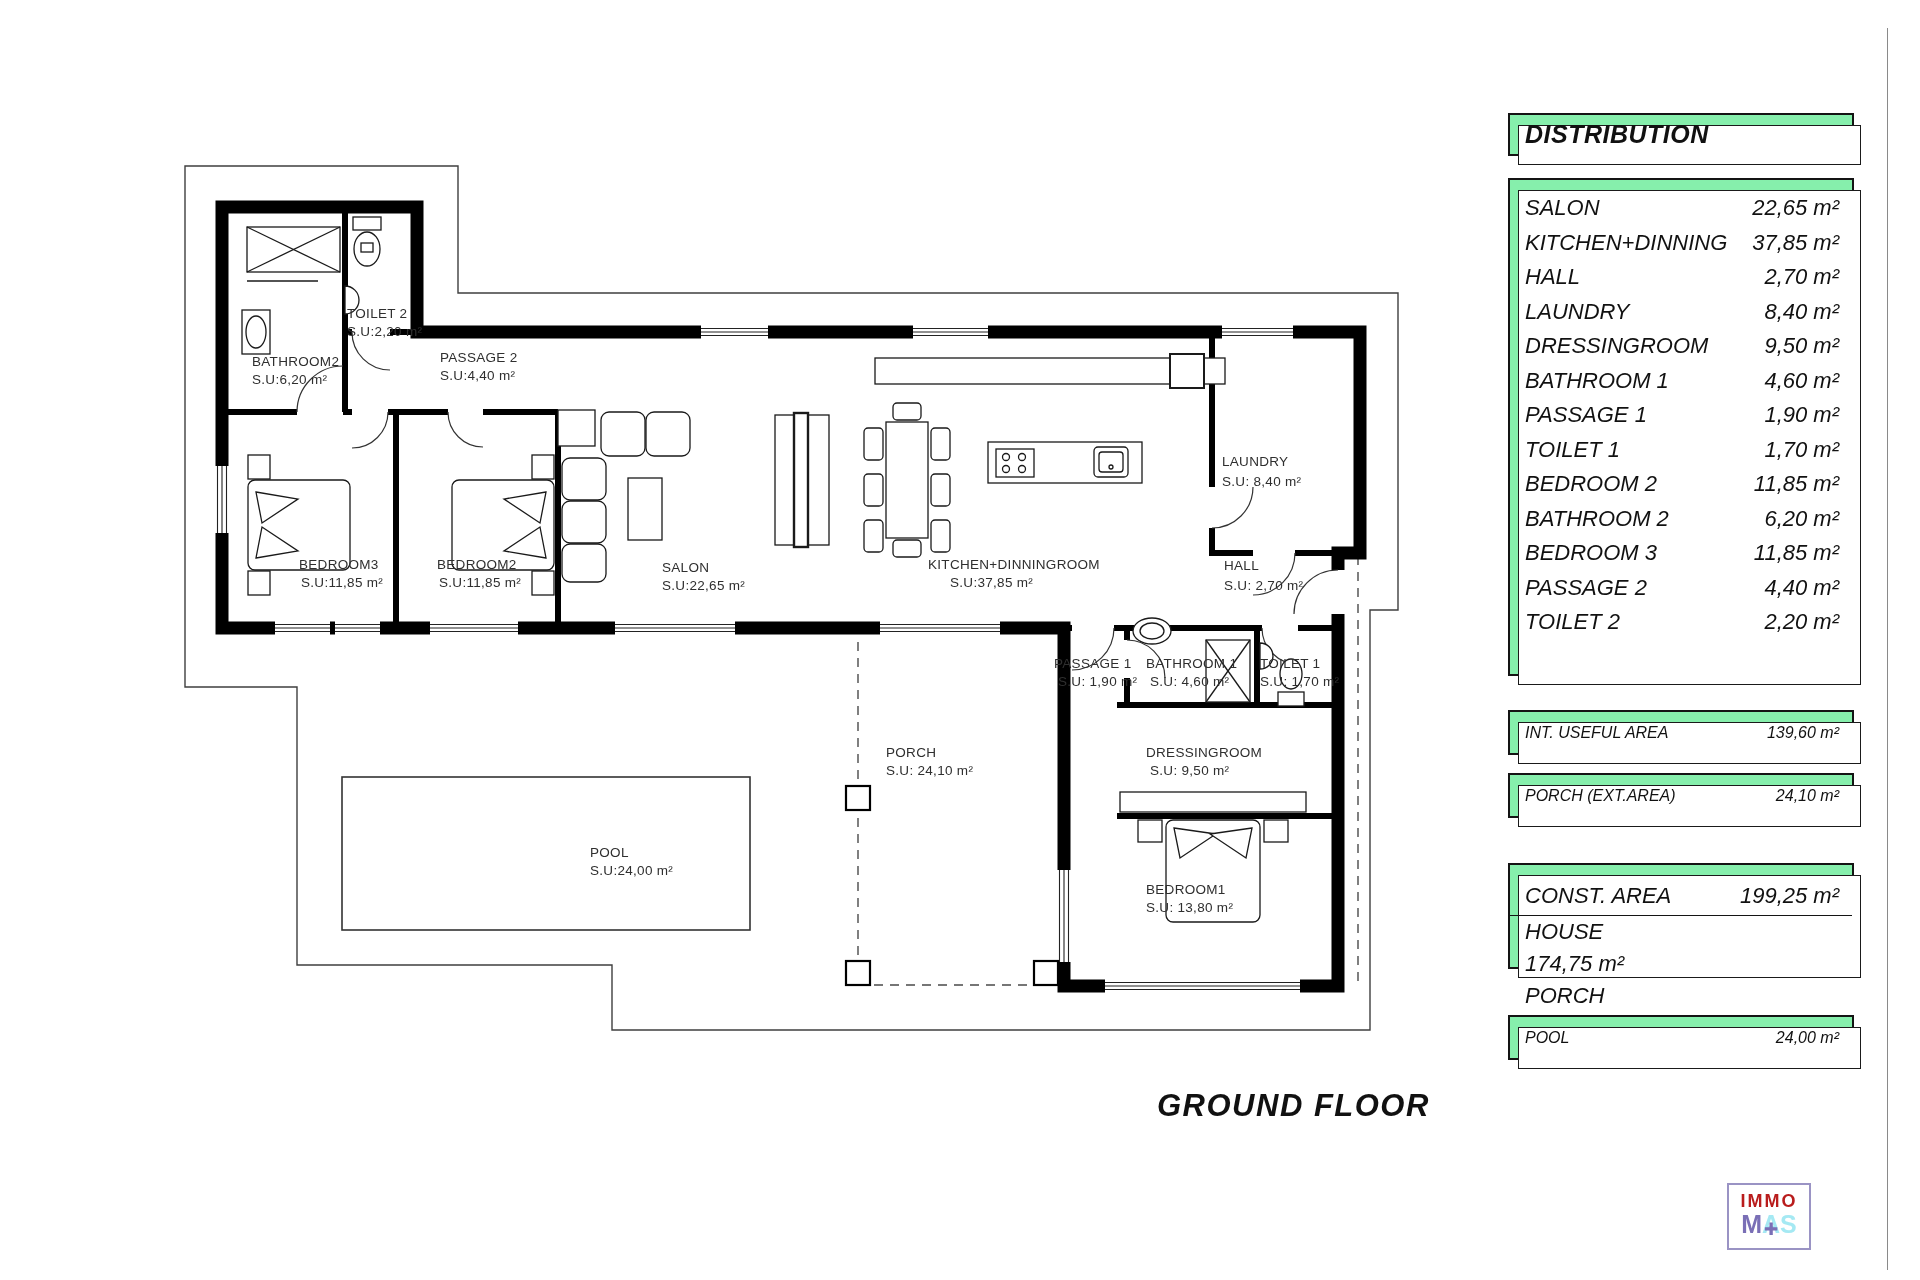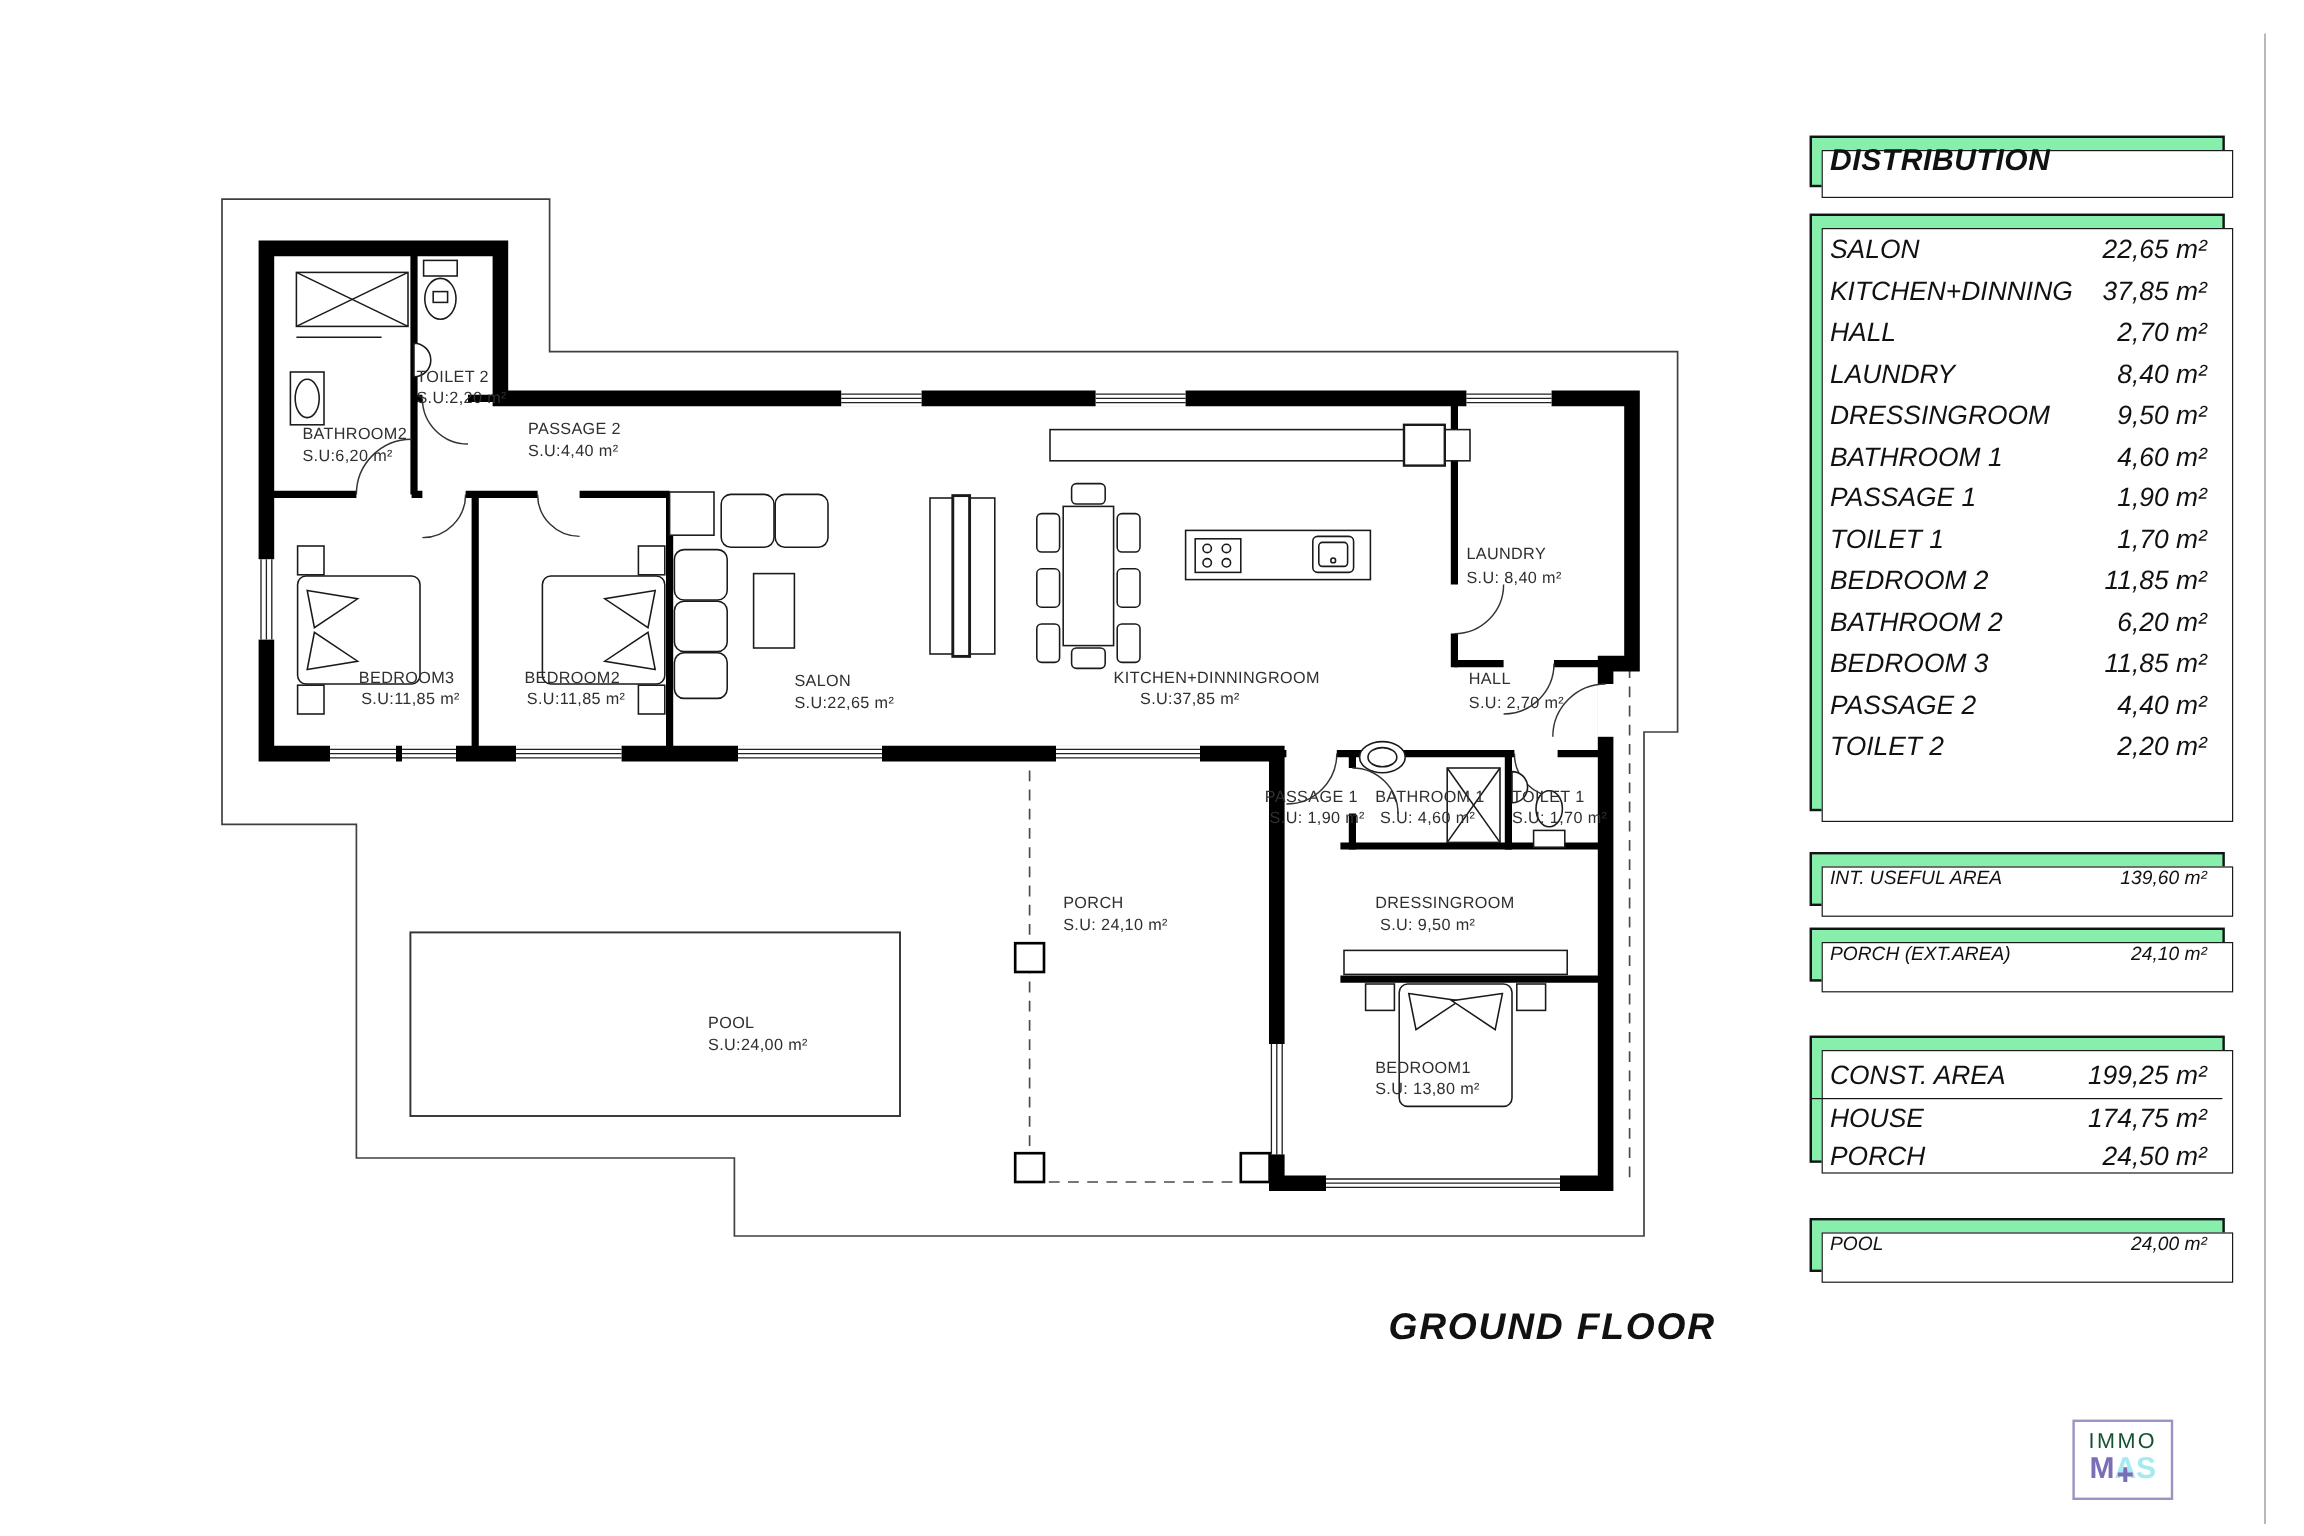--- a/index.html
+++ b/index.html
@@ -16,28 +16,28 @@
   .rooms-box{top:178px;height:498px;padding:11px 13px 0 15px;}
   .p-row{display:flex;justify-content:space-between;font-style:italic;
         font-size:22px;line-height:34.5px;white-space:nowrap;}
   .one-box{display:flex;justify-content:space-between;align-items:center;
         font-style:italic;font-size:16px;padding:0 13px 0 15px;height:45px;}
   .int-box{top:710px;}
   .porchext-box{top:773px;}
   .const-box{top:863px;height:106px;padding:0;}
   .const-box .p-row{padding:0 13px 0 15px;}
   .const-box .p-row.first{line-height:38px;border-bottom:1.5px solid #141414;margin-top:12px;}
-  .const-box .p-row.rest{line-height:32px;}
+  .const-box .p-row.rest{line-height:32px;flex-direction:column;}
   .pool-box{top:1015px;}
   
   .logo{position:absolute;left:1727px;top:1183px;width:84px;height:67px;
         border:2px solid #9a93c4;box-sizing:border-box;background:#fff;
         text-align:center;z-index:1;}
-  .logo-immo{margin-top:7px;font-size:18px;font-weight:normal;letter-spacing:2px;
-        color:#14532d;line-height:18px;}
+  .logo-immo{margin-top:7px;font-size:18px;font-weight:bold;letter-spacing:2px;
+        color:#b91c1c;line-height:18px;}
   .logo-mas{font-size:25px;font-weight:bold;line-height:28px;letter-spacing:0;}
   .lg-m{color:#7a6fb6;}
   .lg-a{color:#a5e9f3;}
   .lg-s{color:#a5e9f3;}
   .logo-plus{position:absolute;left:35px;top:36px;font-size:17px;color:#7a6fb6;
         line-height:17px;}
   .sheet-border{position:absolute;left:1887px;top:28px;width:1px;height:1242px;
         background:#8a8a8a;}
 </style>
 </head>

